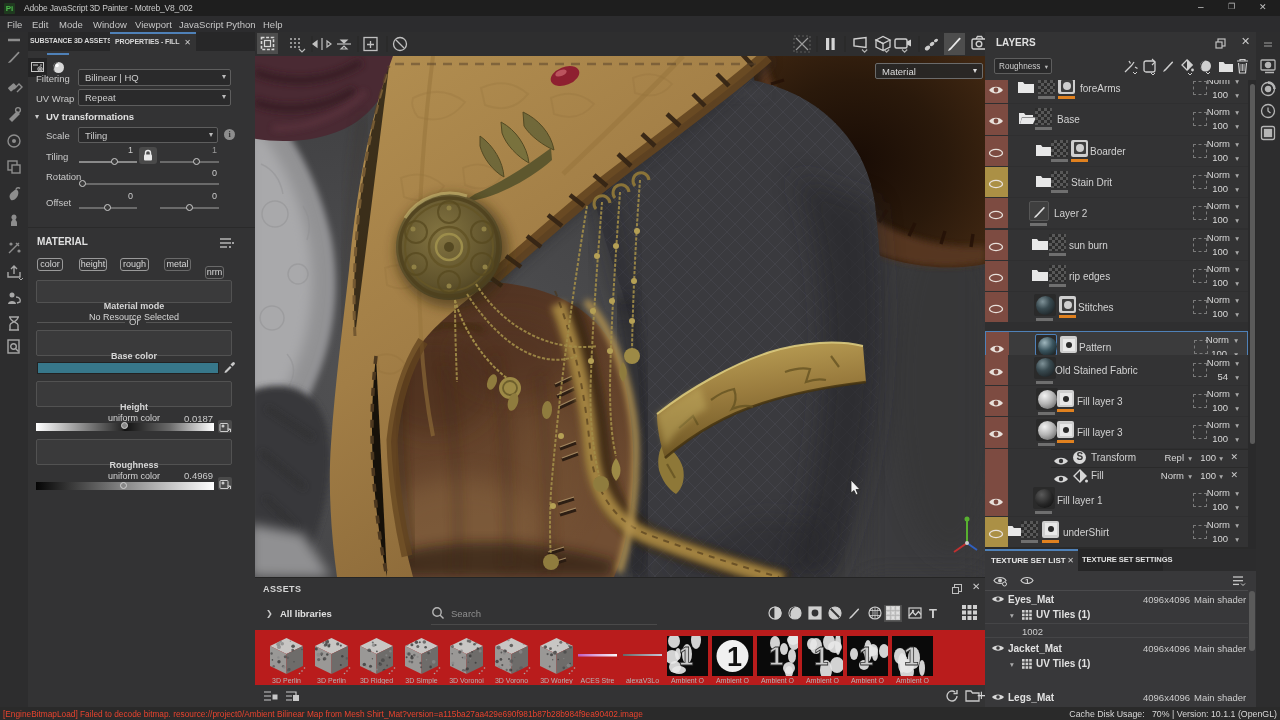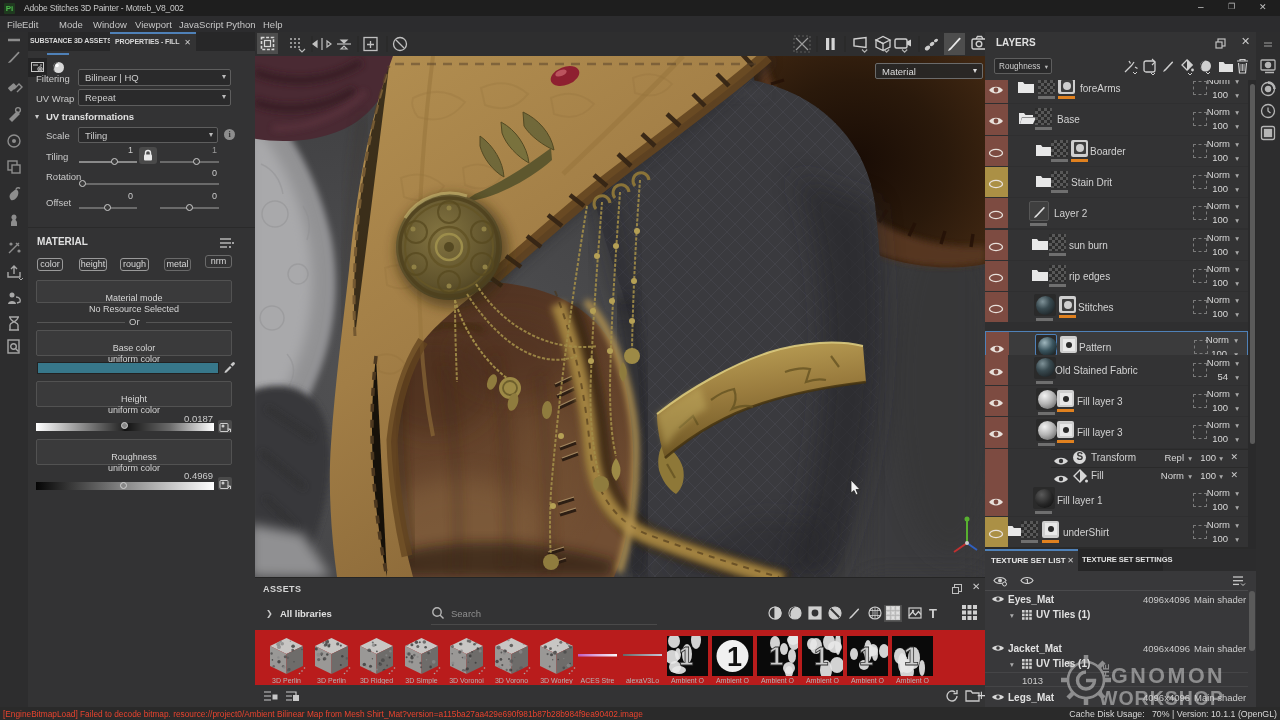--- a/index.html
+++ b/index.html
@@ -24,21 +24,21 @@
 #subbtns { position:absolute; left:0; top:19px; width:227px; height:24px; }
 .lbl { position:absolute; font-size:9.5px; color:#c9c9c9; }
 .drop { position:absolute; background:#2a2a2b; border:1px solid #5e5e5e; border-radius:2px; color:#cccccc; font-size:9.5px; }
 .drop .chev { position:absolute; right:4px; top:2px; font-size:8px; color:#bbb; }
 .hdr { position:absolute; font-size:9.5px; font-weight:bold; color:#e0e0e0; }
 .track { position:absolute; height:2px; background:#8a8a8a; }
 .knob { position:absolute; width:7px; height:7px; border-radius:50%; background:#3a3a3a; border:1.5px solid #cfcfcf; }
 .sval { position:absolute; font-size:9px; color:#cccccc; }
 .btnpill { position:absolute; height:13px; border-radius:3px; font-size:9px; color:#d8d8d8; text-align:center; background:#333334; }
 .bigbox { position:absolute; left:36px; width:196px; background:#3a3a3b; border:1px solid #525252; border-radius:2px; text-align:center; color:#d6d6d6; }
-.bigbox .l1 { font-size:9px; font-weight:normal; margin-top:12px;}
+.bigbox .l1 { font-size:9px; font-weight:bold; margin-top:20px;}
 .bigbox .l2 { font-size:9px; margin-top:0.5px;}
 
 #vptoolbar { left:255px; top:32px; width:730px; height:24px; background:#2e2e2f; }
 #viewport { left:255px; top:56px; width:730px; height:521px; }
 #matdrop { left:875px; top:63px; width:108px; height:16px; background:rgba(40,40,40,0.88); border:1px solid #6b6b6b; border-radius:2px; color:#dddddd; font-size:9.5px; }
 
 #assets { left:255px; top:577px; width:730px; height:130px; background:#b91c1c; border-top:1px solid #252525; }
 
 #rpanel { left:985px; top:32px; width:271px; height:675px; background:#2f2f30; }
 #rstrip { left:1256px; top:32px; width:24px; height:675px; background:#2d2d2e; }
@@ -74,29 +74,29 @@
 
 .athumb { position:absolute; top:58px; width:41px; height:40px; }
 .albl { position:absolute; top:99px; width:45px; text-align:center; font-size:7px; color:#b5b5b5; overflow:hidden; white-space:nowrap; }
 </style>
 </head>
 <body>
 <div id="app">
 
   <div class="abs" id="titlebar">
     <div class="logo">Pi</div>
-    <div class="ttext">Adobe Stitches 3D Painter - Motreb_V8_002</div>
+    <div class="ttext">Adobe JavaScript 3D Painter - Motreb_V8_002</div>
     <div class="winbtn" style="left:1198px; top:1px;">–</div>
     <div class="winbtn" style="left:1228px; font-size:8px; top:2px;">❐</div>
     <div class="winbtn" style="left:1259px; top:2px; font-size:9px;">✕</div>
   </div>
 
   <div class="abs" id="menubar">
     <div class="mitem" style="left:7px;">File</div>
-    <div class="mitem" style="left:22px;">Edit</div>
+    <div class="mitem" style="left:32px;">Edit</div>
     <div class="mitem" style="left:59px;">Mode</div>
     <div class="mitem" style="left:93px;text-align:right;">Window</div>
     <div class="mitem" style="left:135px;">Viewport</div>
     <div class="mitem" style="left:179px;">JavaScript</div>
     <div class="mitem" style="left:226px;">Python</div>
     <div class="mitem" style="left:263px;">Help</div>
   </div>
 
   <div class="abs" id="lstrip">
     <svg width="28" height="675" viewBox="0 0 675 16218" style="width:28px;height:675px;"></svg>
@@ -233,21 +233,21 @@
           <line x1="1" y1="2" x2="12" y2="2" stroke="#c9c9c9" stroke-width="1.3"></line>
           <line x1="1" y1="6" x2="12" y2="6" stroke="#c9c9c9" stroke-width="1.3"></line>
           <line x1="1" y1="10" x2="8" y2="10" stroke="#c9c9c9" stroke-width="1.3"></line>
           <circle cx="14" cy="6" r="1" fill="#c9c9c9"></circle>
           <circle cx="11" cy="10" r="1" fill="#c9c9c9"></circle>
         </svg></div>
     <div class="btnpill" style="left:9px; top:226px; width:26px; border:1px solid #9a9a9a; line-height:11px;">color</div>
     <div class="btnpill" style="left:51px; top:226px; width:28px; border:1px solid #9a9a9a; line-height:11px;">height</div>
     <div class="btnpill" style="left:92px; top:226px; width:29px; border:1px solid #9a9a9a; line-height:11px;">rough</div>
     <div class="btnpill" style="left:136px; top:226px; width:27px; border:1px solid #6a6a6a; line-height:11px;">metal</div>
-    <div class="btnpill" style="left:177px; top:223px; width:27px; border:1px solid #6a6a6a; line-height:11px;">nrm</div>
+    <div class="btnpill" style="left:177px; top:234px; width:19px; border:1px solid #6a6a6a; line-height:11px;">nrm</div>
     <div class="bigbox" style="top:248px; left:8px; height:23px;">
         <div class="l1">Material mode</div>
         <div class="l2">No Resource Selected</div>
       </div>
 
     <div style="position:absolute; left:9px; top:290px; width:88px; height:1px; background:#555;"></div>
     <div class="lbl" style="left:101px; top:284px;">Or</div>
     <div style="position:absolute; left:118px; top:290px; width:86px; height:1px; background:#555;"></div>
 
     <div class="bigbox" style="top:298px; left:8px; height:26px;">
@@ -1504,20 +1504,23 @@
               <rect x="0" y="3.6" width="2.6" height="2.6"></rect>
               <rect x="3.6" y="3.6" width="2.6" height="2.6"></rect>
               <rect x="7.2" y="3.6" width="2.6" height="2.6"></rect>
               <rect x="0" y="7.2" width="2.6" height="2.6"></rect>
               <rect x="3.6" y="7.2" width="2.6" height="2.6"></rect>
               <rect x="7.2" y="7.2" width="2.6" height="2.6"></rect>
             </g>
           </svg>
         <div class="ttext1" style="left:51px;top:2px;">UV Tiles (1)</div>
       </div>
+      <div class="trow" style="top:33px;height:15px;border-top:1px solid #454547;border-bottom:1px solid #454547;">
+        <div class="ttext2" style="left:37px;top:2px;">1002</div>
+      </div>
       <div class="trow" style="top:49px;height:16px;">
         <svg style="position:absolute;left:6px;top:4px;" width="14" height="10">
             <path d="M1,5 C3.5,1.5 10.5,1.5 13,5 C10.5,8.5 3.5,8.5 1,5 Z" fill="#d8d8d8"></path>
             <circle cx="7" cy="5" r="1.8" fill="#38383a"></circle>
           </svg>
         <div class="ttext1" style="left:23px;top:3.5px;">Jacket_Mat</div>
         <div class="ttext2" style="left:158px;top:4px;">4096x4096</div>
         <div class="ttext2" style="left:209px;top:4px;">Main shader</div>
       </div>
       <div class="trow" style="top:66px;height:15px;">
@@ -1530,49 +1533,32 @@
               <rect x="0" y="3.6" width="2.6" height="2.6"></rect>
               <rect x="3.6" y="3.6" width="2.6" height="2.6"></rect>
               <rect x="7.2" y="3.6" width="2.6" height="2.6"></rect>
               <rect x="0" y="7.2" width="2.6" height="2.6"></rect>
               <rect x="3.6" y="7.2" width="2.6" height="2.6"></rect>
               <rect x="7.2" y="7.2" width="2.6" height="2.6"></rect>
             </g>
           </svg>
         <div class="ttext1" style="left:51px;top:2px;">UV Tiles (1)</div>
       </div>
-      <div class="trow" style="top:82px;height:15px;border-top:1px solid #454547;border-bottom:1px solid #454547;">
-        <div class="ttext2" style="left:37px;top:2px;">1013</div>
-      </div>
       <div class="trow" style="top:98px;height:16px;">
         <svg style="position:absolute;left:6px;top:4px;" width="14" height="10">
             <path d="M1,5 C3.5,1.5 10.5,1.5 13,5 C10.5,8.5 3.5,8.5 1,5 Z" fill="#d8d8d8"></path>
             <circle cx="7" cy="5" r="1.8" fill="#38383a"></circle>
           </svg>
         <div class="ttext1" style="left:23px;top:3.5px;">Legs_Mat</div>
         <div class="ttext2" style="left:158px;top:4px;">4096x4096</div>
         <div class="ttext2" style="left:209px;top:4px;">Main shader</div>
       </div>
       <div style="position:absolute;left:264px;top:1px;width:6px;height:60px;background:#5a5a5a;border-radius:3px;"></div>
     </div>
 
-    <div style="position:absolute;left:60px;top:543px;width:211px;height:132px;overflow:hidden;pointer-events:none;">
-      <svg width="211" height="132" viewBox="0 0 211 132" style="opacity:0.55;">
-        <g fill="none" stroke="#d4d4d4" stroke-width="2.6">
-          <circle cx="41" cy="105" r="18"></circle>
-          <path d="M41,87 v-7 M41,123 v7 M23,105 h-7 M59,105 h7 M28,92 l-5,-5 M54,92 l5,-5 M28,118 l-5,5 M54,118 l5,5" stroke-width="4.5"></path>
-          <path d="M41,97 a8.5,8.5 0 1,0 8.5,8.5 h-8.5" stroke-width="3.4"></path>
-        </g>
-        <g fill="#d4d4d4">
-          <text x="66" y="108" font-size="21.5" letter-spacing="2.5" font-weight="bold">GNOMON</text>
-          <text x="54" y="130" font-size="19.5" letter-spacing="1" font-weight="bold">WORKSHOP</text>
-          <text x="-108" y="64" font-size="9.5" font-weight="bold" transform="rotate(-90)">THE</text>
-        </g>
-      </svg>
-    </div>
   </div>
   <div class="abs" id="rstrip">
     <svg width="24" height="675">
       <g stroke="#b5b5b5" stroke-width="1.3" fill="none">
         <path d="M8,11 h8 M8,14 h8" stroke="#7a7a7a"></path>
         <g transform="translate(5,28)">
             <rect x="0" y="0" width="14" height="10" rx="1"></rect>
             <circle cx="7" cy="5" r="2.6" fill="#b5b5b5"></circle>
             <path d="M4,12.5 h6 M10,12.5 h3"></path>
           </g>

